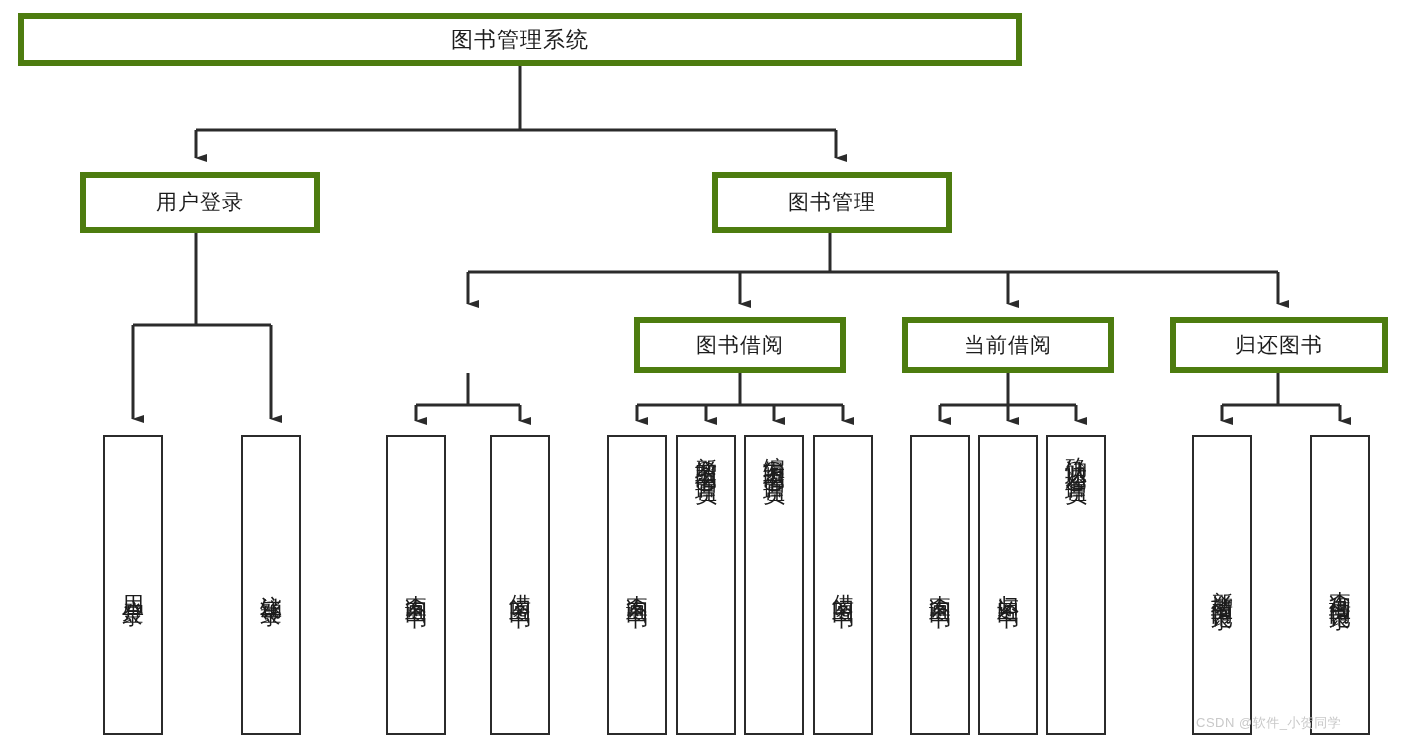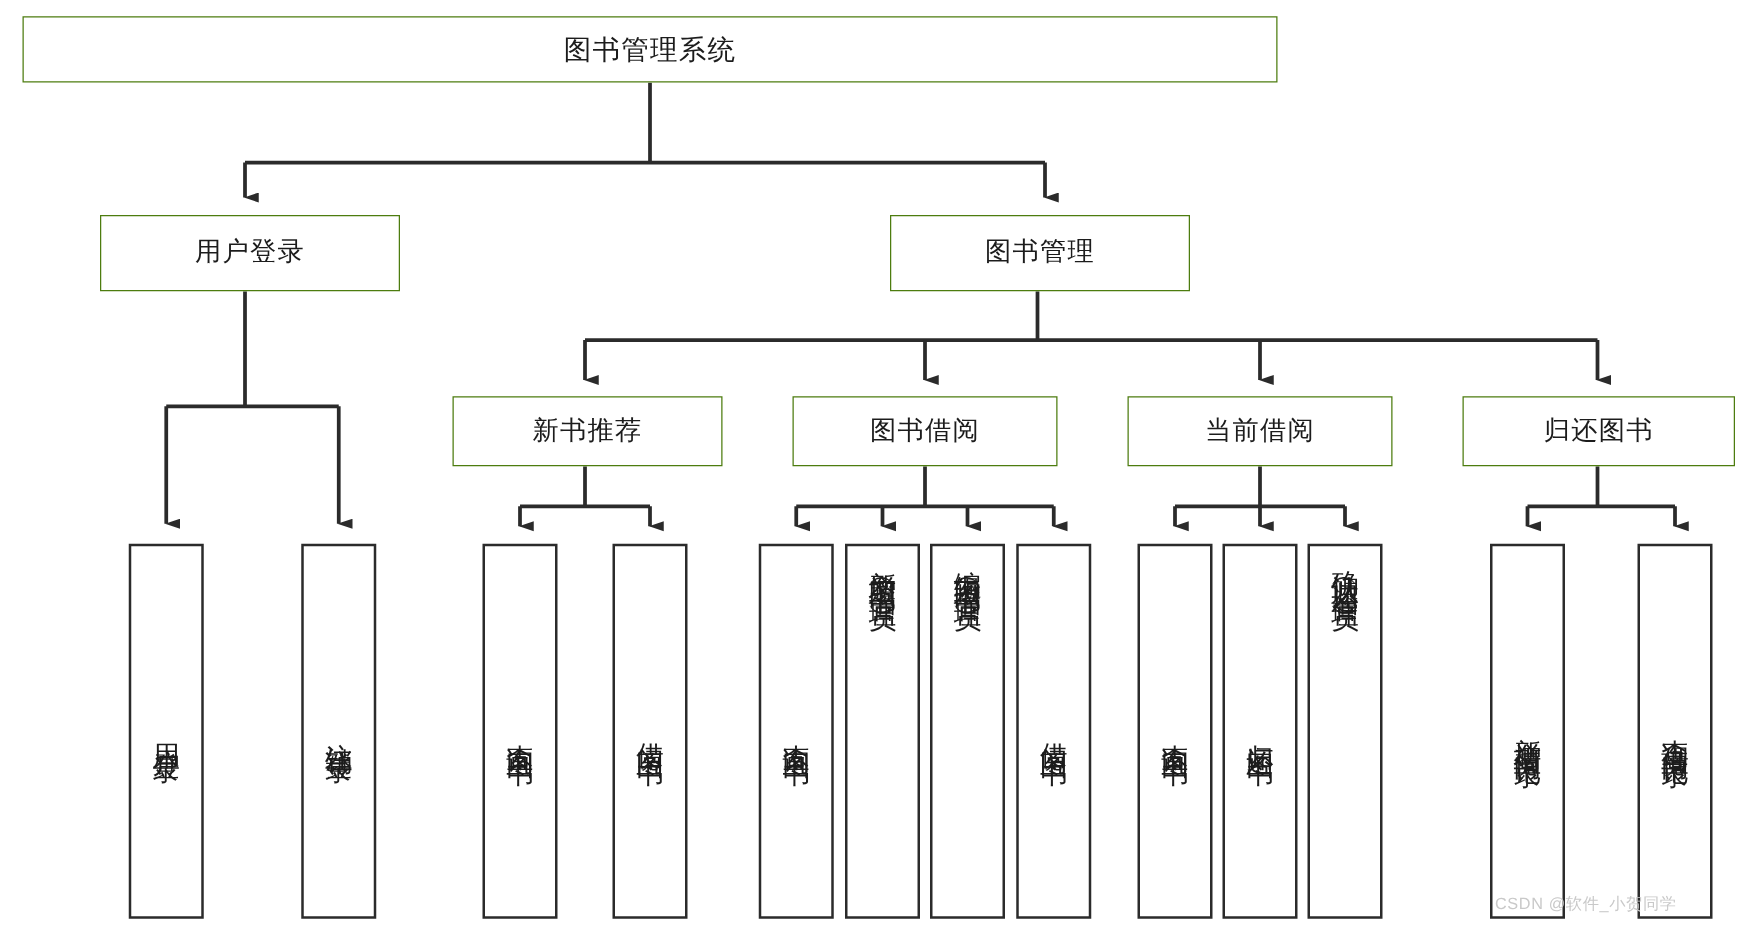--- a/index.html
+++ b/index.html
@@ -11,21 +11,21 @@
     overflow:hidden;
     position:relative;
   }
   #canvas{position:absolute;left:0;top:0;width:1405px;height:747px;}
   svg.links{position:absolute;left:0;top:0;width:1405px;height:747px;pointer-events:none;}
 
   .node{
     position:absolute;
     box-sizing:border-box;
     background:#ffffff;
-    border:1px solid #4d7c0f;
+    border:6px solid #4d7c0f;
     display:flex;
     align-items:center;
     justify-content:center;
     z-index:2;
   }
   .node .lbl{
     font-size:21px;
     line-height:1.15;
     letter-spacing:1px;
     color:#1c1c1c;
@@ -126,23 +126,20 @@
     <span class="lbl">图书管理系统</span>
   </div>
 
   <div class="node" style="left:80px;top:172px;width:240px;height:61px;">
     <span class="lbl">用户登录</span>
   </div>
   <div class="node" style="left:712px;top:172px;width:240px;height:61px;">
     <span class="lbl">图书管理</span>
   </div>
 
-  <div class="node" style="left:362px;top:317px;width:216px;height:56px;">
-    <span class="lbl">新书推荐</span>
-  </div>
   <div class="node" style="left:634px;top:317px;width:212px;height:56px;">
     <span class="lbl">图书借阅</span>
   </div>
   <div class="node" style="left:902px;top:317px;width:212px;height:56px;">
     <span class="lbl">当前借阅</span>
   </div>
   <div class="node" style="left:1170px;top:317px;width:218px;height:56px;">
     <span class="lbl">归还图书</span>
   </div>
 

